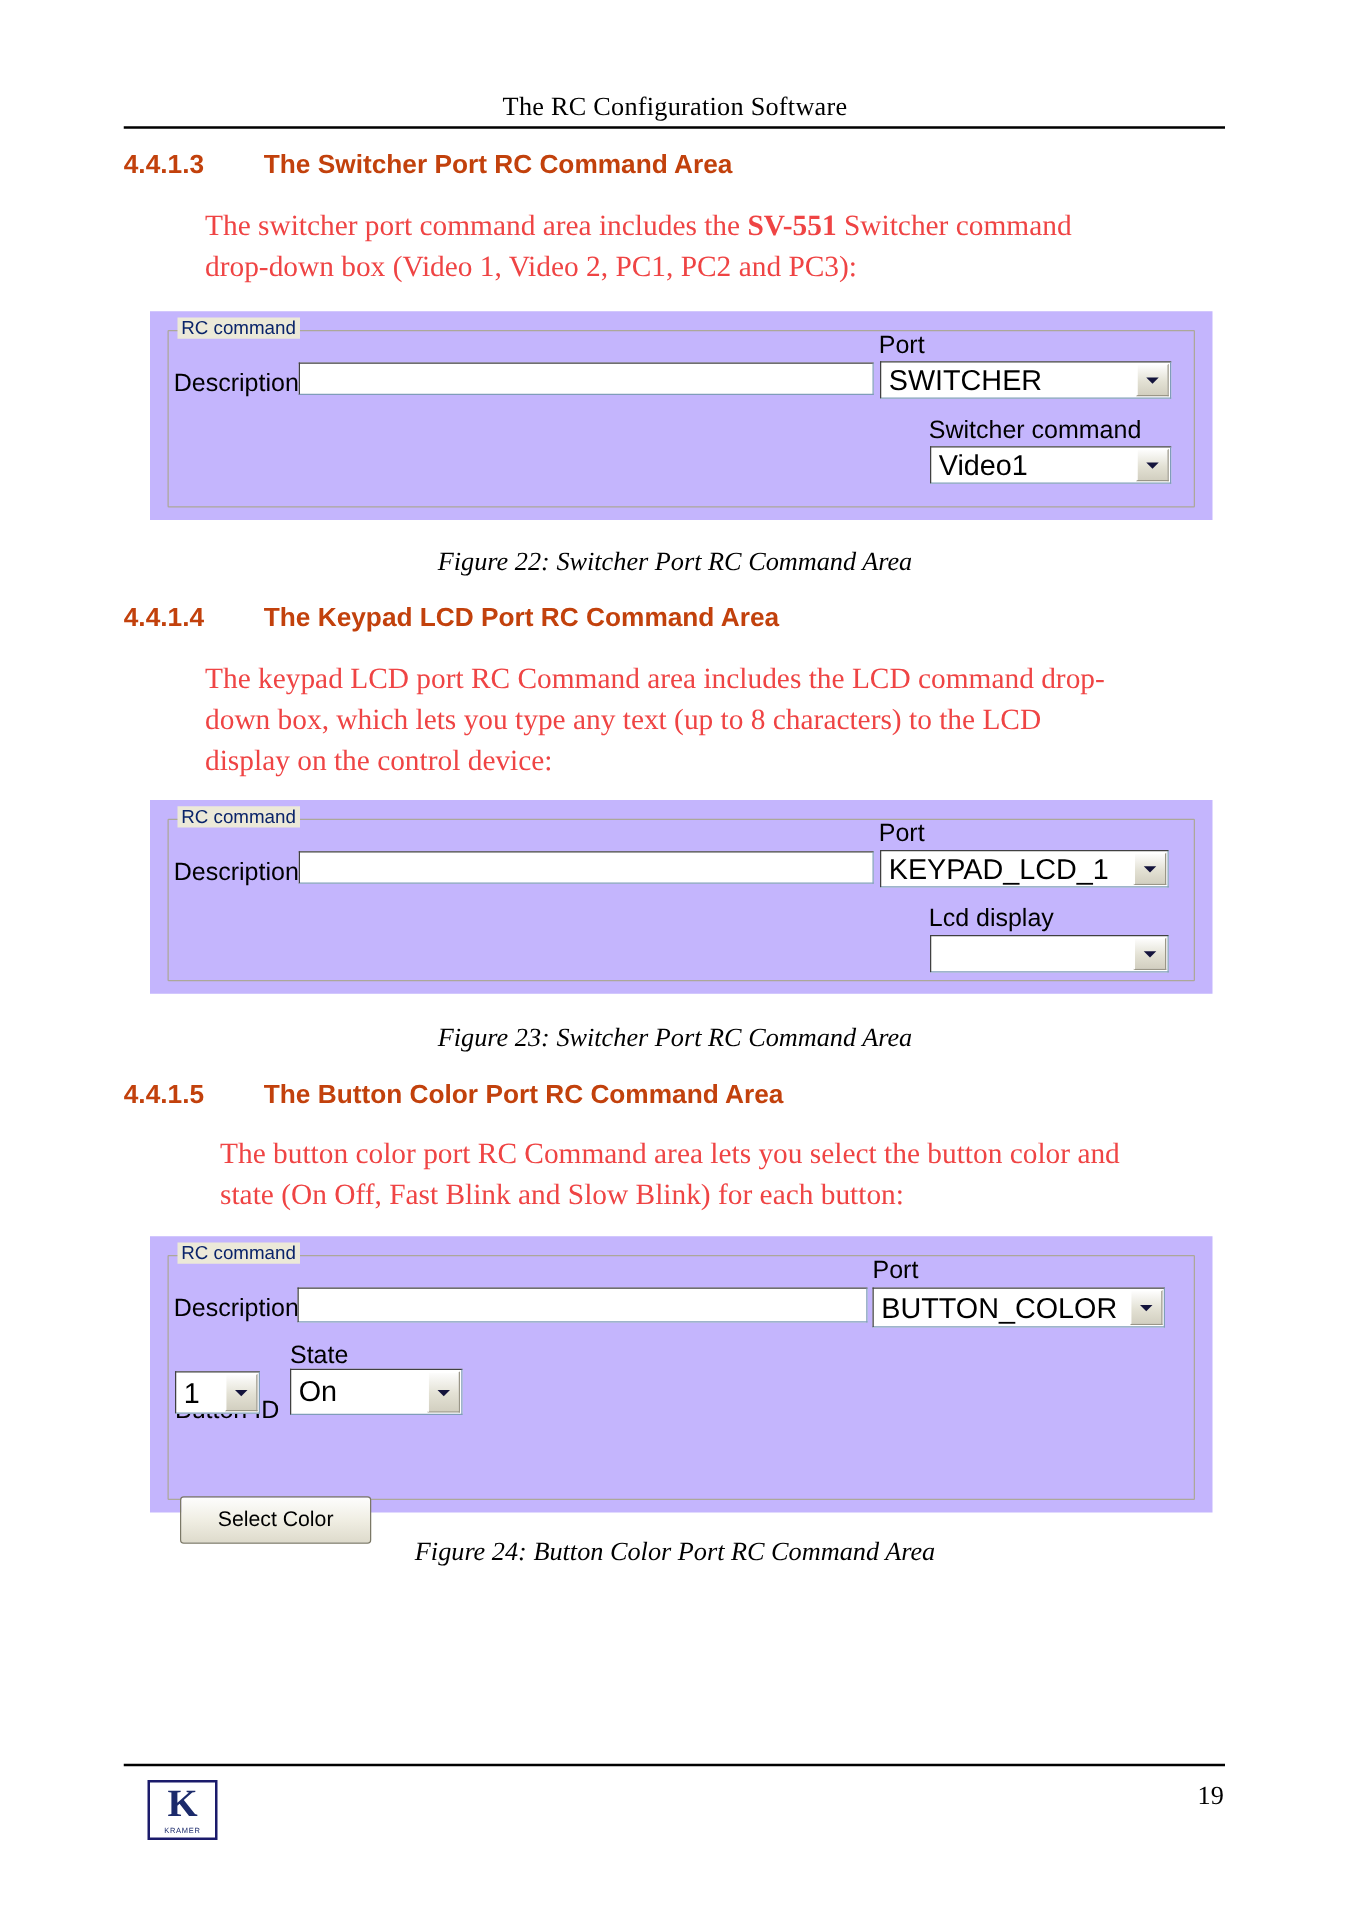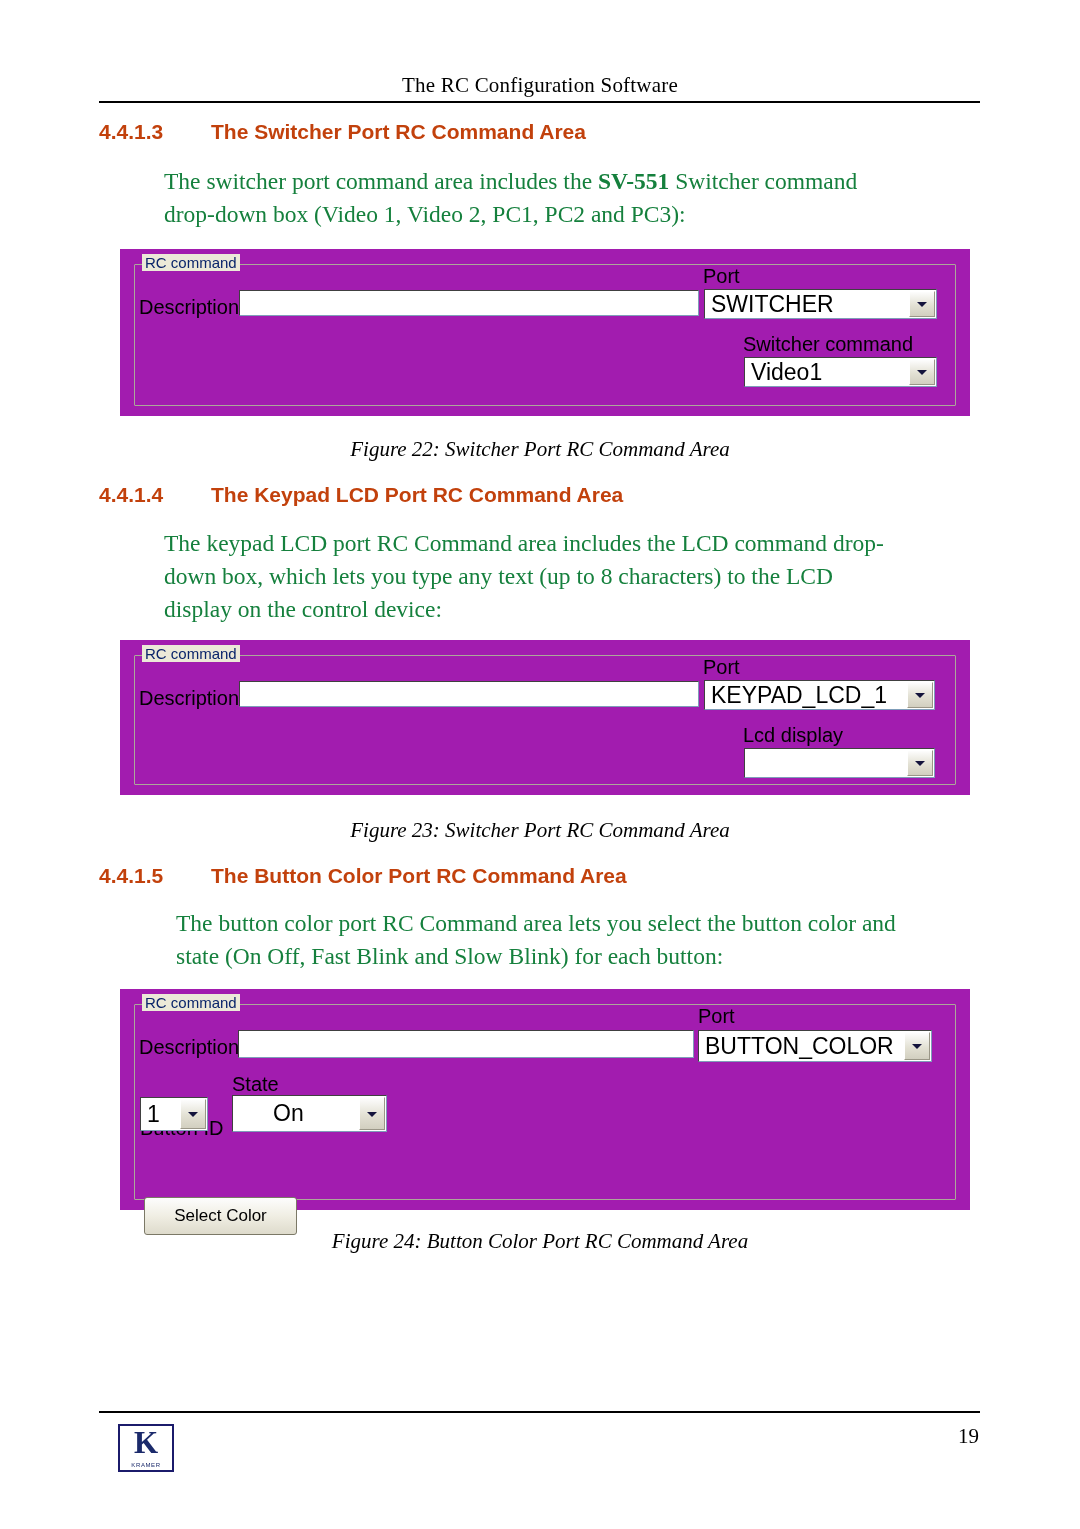--- a/index.html
+++ b/index.html
@@ -97,38 +97,38 @@
     white-space: nowrap;
   }
   .sec-num { display: inline-block; width: 112px; }
 
   p.body {
     position: absolute;
     margin: 0;
     font-family: "Liberation Serif", serif;
     font-size: 23.5px;
     line-height: 33px;
-    color: #15803d;
+    color: #ef4444;
   }
   p.body b { font-family: "Liberation Serif", serif; font-weight: bold; }
 
   .caption {
     position: absolute;
     width: 1080px;
     left: 0;
     text-align: center;
     font-family: "Liberation Serif", serif;
     font-style: italic;
     font-size: 21px;
   }
 
   
   .panel {
     position: absolute;
-    background: #a21caf;
+    background: #c4b5fd;
     box-sizing: border-box;
   }
   .groupbox {
     position: absolute;
     border: 1px solid #aca899;
     border-radius: 1px;
     box-sizing: border-box;
   }
   .group-title {
     position: absolute;
@@ -304,21 +304,21 @@
     </div>
 
     <div class="lbl" style="left:20px; top:88px;margin-top:40px;">Button ID</div>
     <div class="lbl" style="left:112px; top:84px;">State</div>
 
     <div class="combo" style="left:20px; top:108px; width:68px; height:34px;">
       <span class="val">1</span>
       <span class="arrowbtn"></span>
     </div>
 
-    <div class="combo" style="left:112px; top:106px; width:155px; height:37px;padding-left:34px;">
+    <div class="combo" style="left:112px; top:106px; width:138px; height:37px;">
       <span class="val">On</span>
       <span class="arrowbtn"></span>
     </div>
 
     <div class="btn" style="left:24px; top:173px; width:153px; height:38px;margin-top:35px;">
       <span>Select Color</span>
     </div>
   </div>
 
   <div class="caption" style="top:1229px;">Figure 24: Button Color Port RC Command Area</div>

